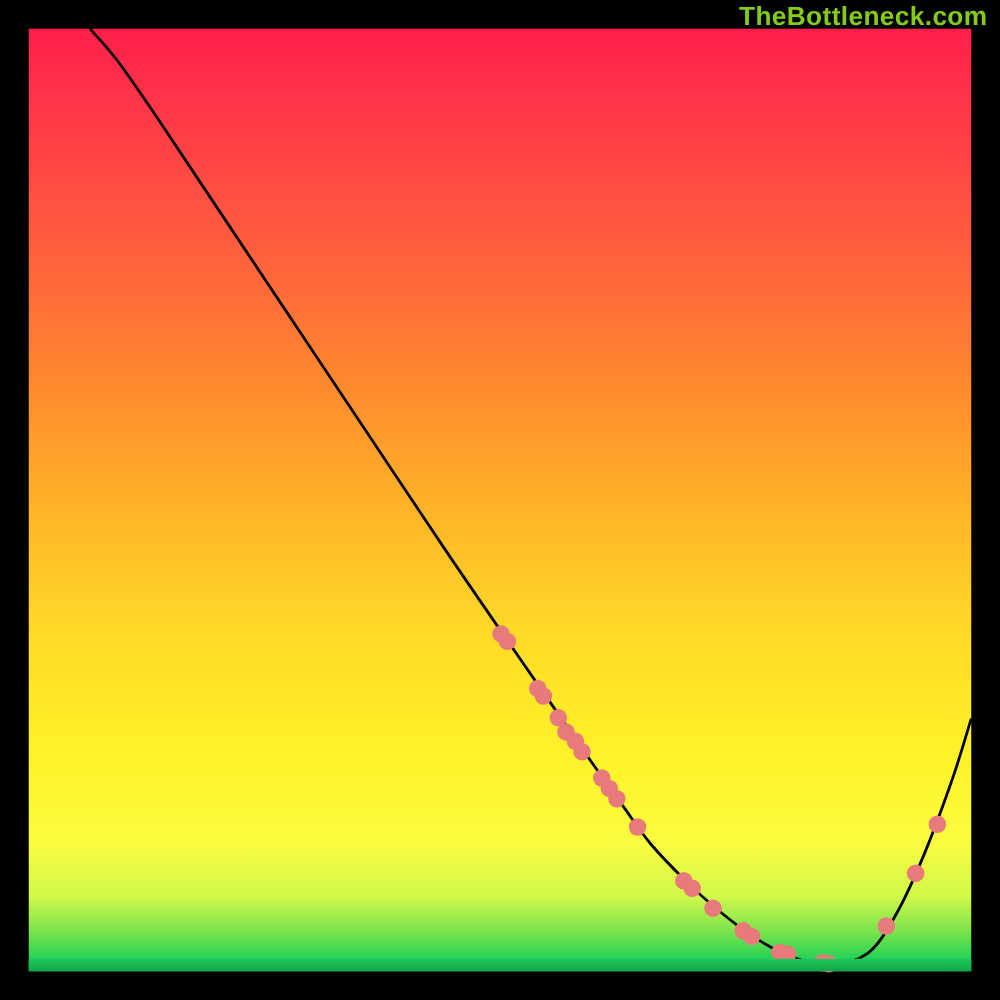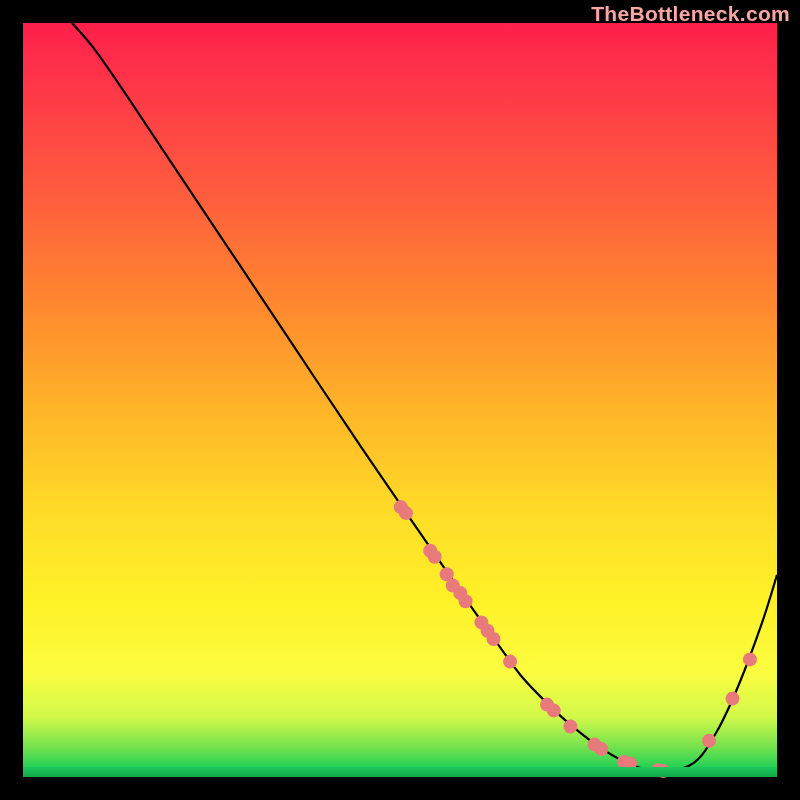--- a/index.html
+++ b/index.html
@@ -58,21 +58,21 @@
     overflow: visible;
   }
   .watermark {
     position: absolute;
     top: 2px;
     right: 10px;
     font-family: Arial, Helvetica, sans-serif;
     font-size: 21px;
     font-weight: 600;
     letter-spacing: 0.3px;
-    color: #fca5a5;
+    color: #84cc16;
     user-select: none;
   }
 </style>
 </head>
 <body>
 
 <div class="stage">
   <div class="plot">
     <svg class="curve" viewBox="0 0 754 754" preserveAspectRatio="none">
       <path fill="none" stroke="#000" stroke-width="2.2" d="M 49.0 0.0 C 52.8 4.4, 62.2 13.8, 71.6 26.4 C 81.1 39.0, 92.4 55.9, 105.6 75.4 C 118.8 94.9, 133.2 116.9, 150.8 143.3 C 168.4 169.7, 191.0 203.6, 211.1 233.7 C 231.2 263.9, 251.3 294.1, 271.4 324.2 C 291.5 354.4, 313.5 387.7, 331.8 414.7 C 350.0 441.7, 366.9 466.2, 380.8 486.3 C 394.6 506.4, 404.0 519.9, 414.7 535.3 C 425.4 550.8, 434.8 564.7, 444.9 579.1 C 454.9 593.4, 466.2 609.1, 475.0 621.3 C 483.8 633.5, 489.5 642.4, 497.6 652.2 C 505.8 662.0, 515.2 671.4, 524.0 680.1 C 532.8 688.8, 541.0 696.4, 550.4 704.2 C 559.8 712.0, 570.5 720.4, 580.6 726.9 C 590.6 733.3, 600.7 739.0, 610.7 742.7 C 620.8 746.3, 630.8 749.2, 640.9 748.7 C 651.0 748.2, 662.3 746.3, 671.1 739.7 C 679.9 733.0, 686.1 722.0, 693.7 708.8 C 701.2 695.6, 708.8 678.6, 716.3 660.5 C 723.8 642.4, 732.6 618.3, 738.9 600.2 C 745.2 582.1, 751.5 560.0, 754.0 551.9"></path>

